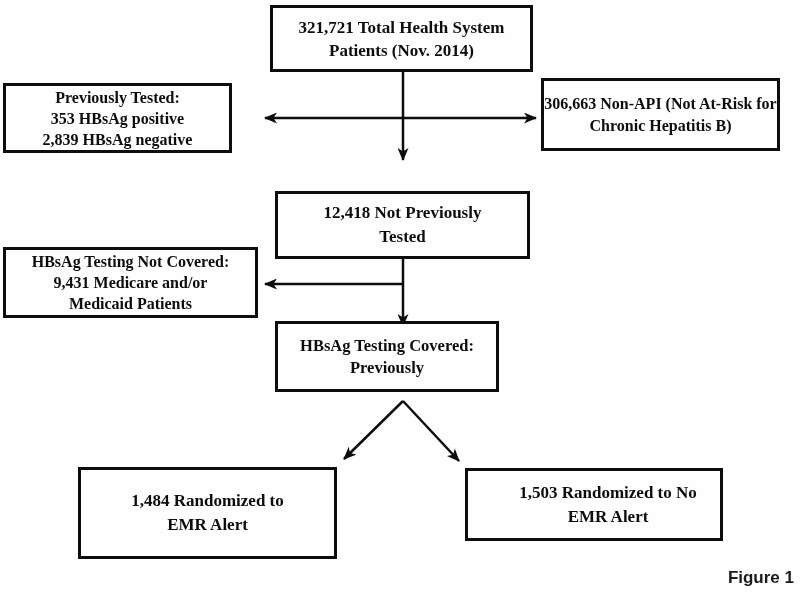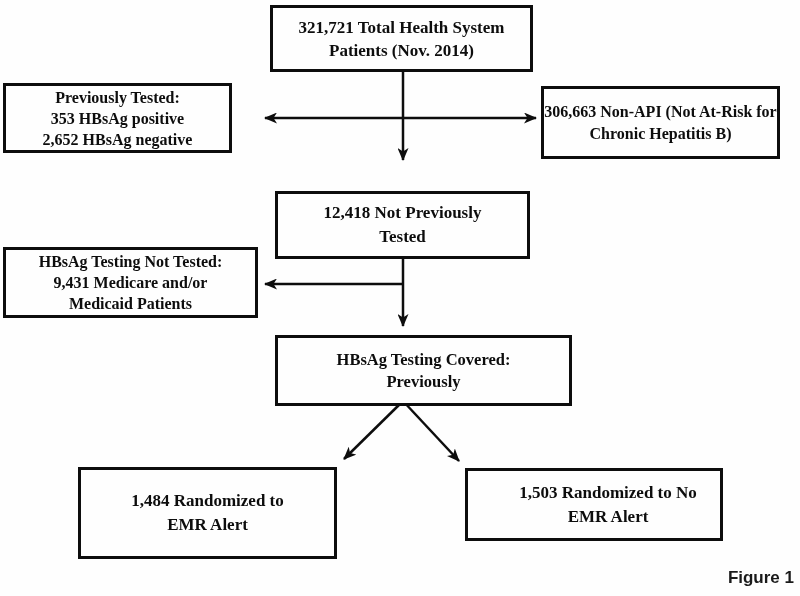--- a/index.html
+++ b/index.html
@@ -27,24 +27,24 @@
     display: flex;
     flex-direction: column;
     justify-content: center;
     align-items: center;
     text-align: right;
   }
   .flow-box .line { white-space: nowrap; }
 
   .box-total            { left: 270px; top: 5px;   width: 263px; height: 67px; font-size: 17px; line-height: 23px; }
   .box-prev-tested      { left: 3px;   top: 83px;  width: 229px; height: 70px; font-size: 16px; line-height: 21px; }
-  .box-non-api          { left: 541px; top: 86px;  width: 239px; height: 73px; font-size: 16px; line-height: 22px; }
+  .box-non-api          { left: 541px; top: 78px;  width: 239px; height: 73px; font-size: 16px; line-height: 22px; }
   .box-not-prev-tested  { left: 275px; top: 167px; width: 255px; height: 68px; font-size: 17px; line-height: 24px; margin-top: 24px; }
   .box-not-covered      { left: 3px;   top: 247px; width: 255px; height: 71px; font-size: 16px; line-height: 21px; }
-  .box-covered          { left: 275px; top: 335px; width: 297px; height: 71px; font-size: 16.5px; line-height: 22px; }
+  .box-covered          { left: 275px; top: 321px; width: 224px; height: 71px; font-size: 16.5px; line-height: 22px; }
   .box-emr-alert        { left: 78px;  top: 467px; width: 259px; height: 92px; font-size: 17px; line-height: 24px; }
   .box-no-emr-alert     { left: 465px; top: 468px; width: 258px; height: 73px; font-size: 17px; line-height: 24px; padding-left: 28px; }
 
   #figure-label {
     position: absolute;
     right: 6px;
     top: 568px;
     font-family: "Liberation Sans", sans-serif;
     font-weight: bold;
     font-size: 17px;
@@ -73,35 +73,35 @@
   </svg>
 
   <div class="flow-box box-total">
     <div class="line">321,721 Total Health System</div>
     <div class="line">Patients (Nov. 2014)</div>
   </div>
 
   <div class="flow-box box-prev-tested">
     <div class="line">Previously Tested:</div>
     <div class="line">353 HBsAg positive</div>
-    <div class="line">2,652 HBsAg negative</div>
+    <div class="line">2,839 HBsAg negative</div>
   </div>
 
   <div class="flow-box box-non-api">
     <div class="line">306,663 Non-API (Not At-Risk for</div>
     <div class="line">Chronic Hepatitis B)</div>
   </div>
 
   <div class="flow-box box-not-prev-tested">
     <div class="line">12,418 Not Previously</div>
     <div class="line">Tested</div>
   </div>
 
   <div class="flow-box box-not-covered">
-    <div class="line">HBsAg Testing Not Tested:</div>
+    <div class="line">HBsAg Testing Not Covered:</div>
     <div class="line">9,431 Medicare and/or</div>
     <div class="line">Medicaid Patients</div>
   </div>
 
   <div class="flow-box box-covered">
     <div class="line">HBsAg Testing Covered:</div>
     <div class="line">Previously</div>
   </div>
 
   <div class="flow-box box-emr-alert">

